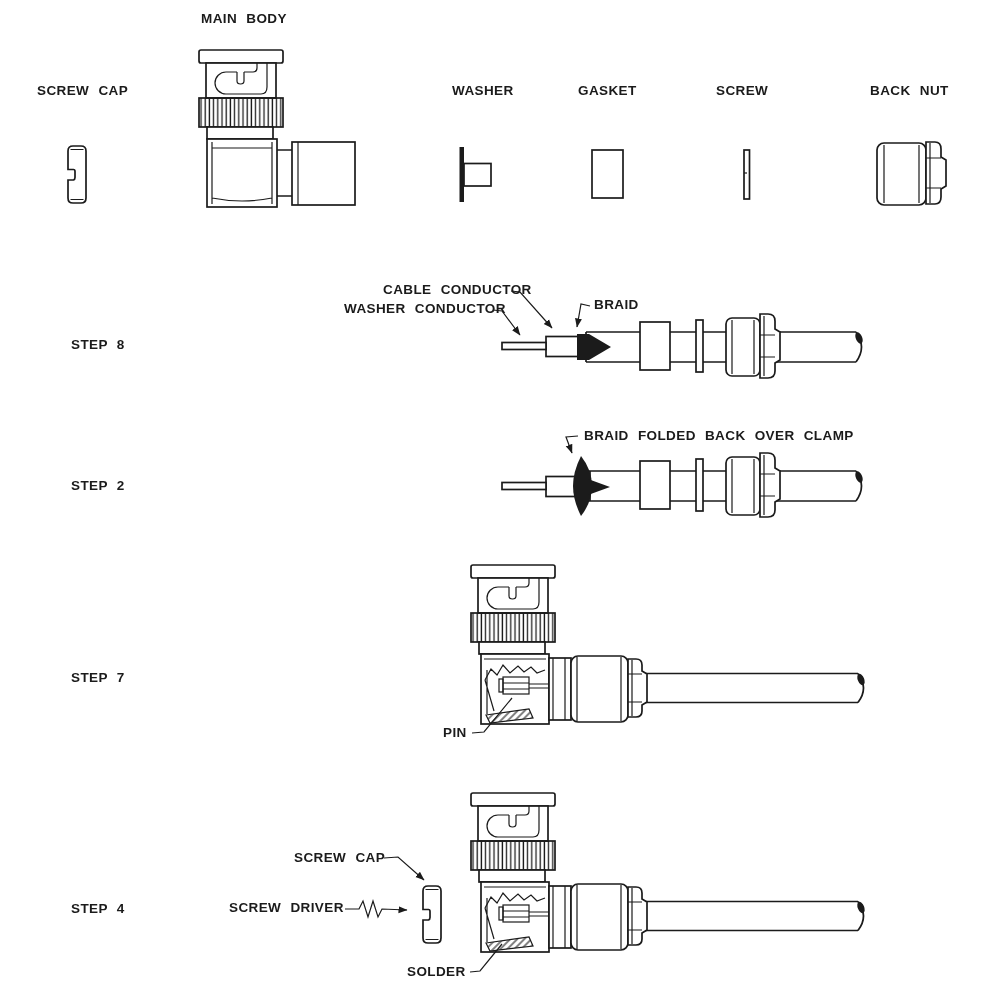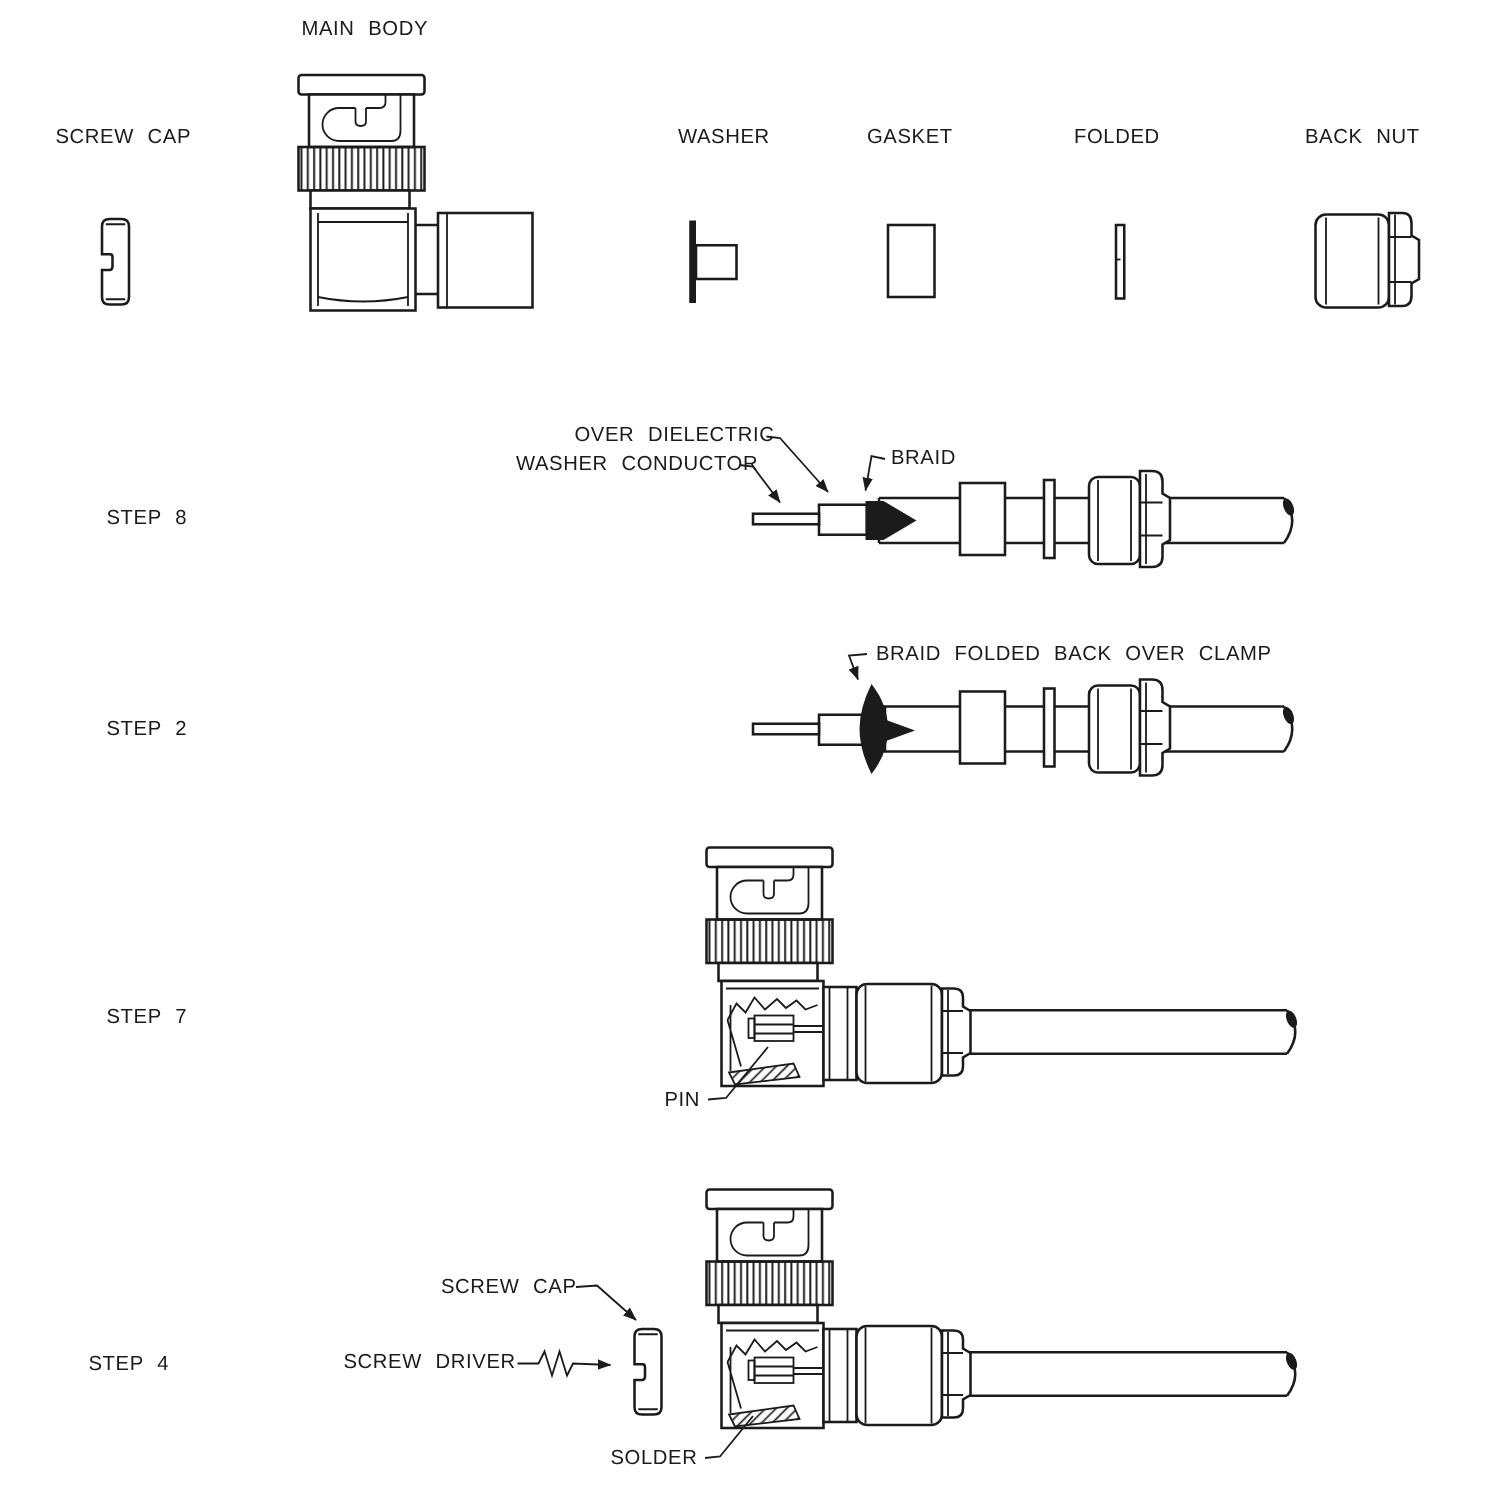--- a/index.html
+++ b/index.html
@@ -1,19 +1,19 @@
 <!DOCTYPE html>
 <html><head>
 <meta charset="utf-8">
 <style>
   html,body{margin:0;padding:0;background:#fff;}
   .canvas{position:relative;width:1000px;height:1000px;background:#fff;overflow:hidden;
           font-family:"Liberation Sans",sans-serif;}
   .canvas svg{position:absolute;left:0;top:0;}
-  .lbl{position:absolute;font-weight:400;font-size:13.5px;line-height:1;
+  .lbl{position:absolute;font-weight:700;font-size:13.5px;line-height:1;
        letter-spacing:.4px;word-spacing:5px;color:#1b1b1b;white-space:nowrap;}
   
   .s{stroke:#1b1b1b;stroke-width:1.7;fill:#fff;}
   .sn{stroke:#1b1b1b;stroke-width:1.7;fill:none;}
   .t{stroke:#1b1b1b;stroke-width:1.2;fill:none;}
   .b{fill:#1b1b1b;stroke:none;}
 </style>
 </head>
 <body>
 
@@ -150,29 +150,29 @@
   </g>
   <path class="t" d="M384,858 L398,857 L424,880" marker-end="url(#arrow)"></path>
   <path class="t" d="M345,909 L359,909 L363,901 L368,917 L373,901 L378,917 L382,909 L407,910" marker-end="url(#arrow)"></path>
   <path class="t" d="M470,972 L480,971 L502,944"></path>
 </svg>
 
 <div class="lbl" style="left:201px;top:12px">MAIN BODY</div>
 <div class="lbl" style="left:37px;top:84px">SCREW CAP</div>
 <div class="lbl" style="left:452px;top:84px">WASHER</div>
 <div class="lbl" style="left:578px;top:84px">GASKET</div>
-<div class="lbl" style="left:716px;top:84px">FOLDED</div>
+<div class="lbl" style="left:716px;top:84px">SCREW</div>
 <div class="lbl" style="left:870px;top:84px">BACK NUT</div>
 
 <div class="lbl" style="left:71px;top:338px">STEP 8</div>
 <div class="lbl" style="left:71px;top:479px">STEP 2</div>
 <div class="lbl" style="left:71px;top:671px">STEP 7</div>
-<div class="lbl" style="left:59px;top:902px">STEP 4</div>
+<div class="lbl" style="left:71px;top:902px">STEP 4</div>
 
-<div class="lbl" style="left:383px;top:283px">OVER DIELECTRIC</div>
+<div class="lbl" style="left:383px;top:283px">CABLE CONDUCTOR</div>
 <div class="lbl" style="left:344px;top:302px">WASHER CONDUCTOR</div>
 <div class="lbl" style="left:594px;top:298px">BRAID</div>
 <div class="lbl" style="left:584px;top:429px">BRAID FOLDED BACK OVER CLAMP</div>
 <div class="lbl" style="left:443px;top:726px">PIN</div>
 <div class="lbl" style="left:294px;top:851px">SCREW CAP</div>
 <div class="lbl" style="left:229px;top:901px">SCREW DRIVER</div>
 <div class="lbl" style="left:407px;top:965px">SOLDER</div>
 
 </div>
 

